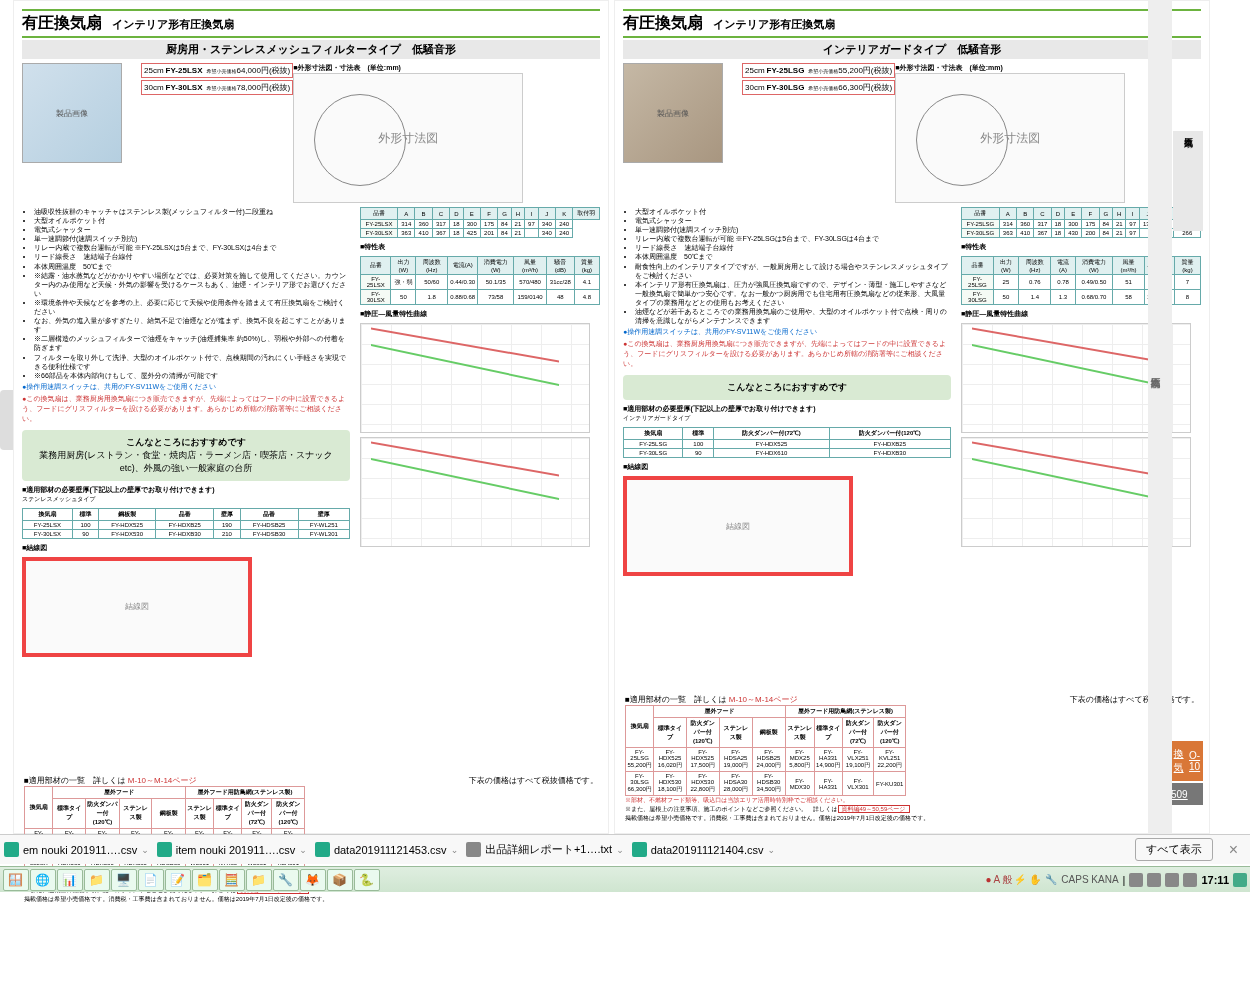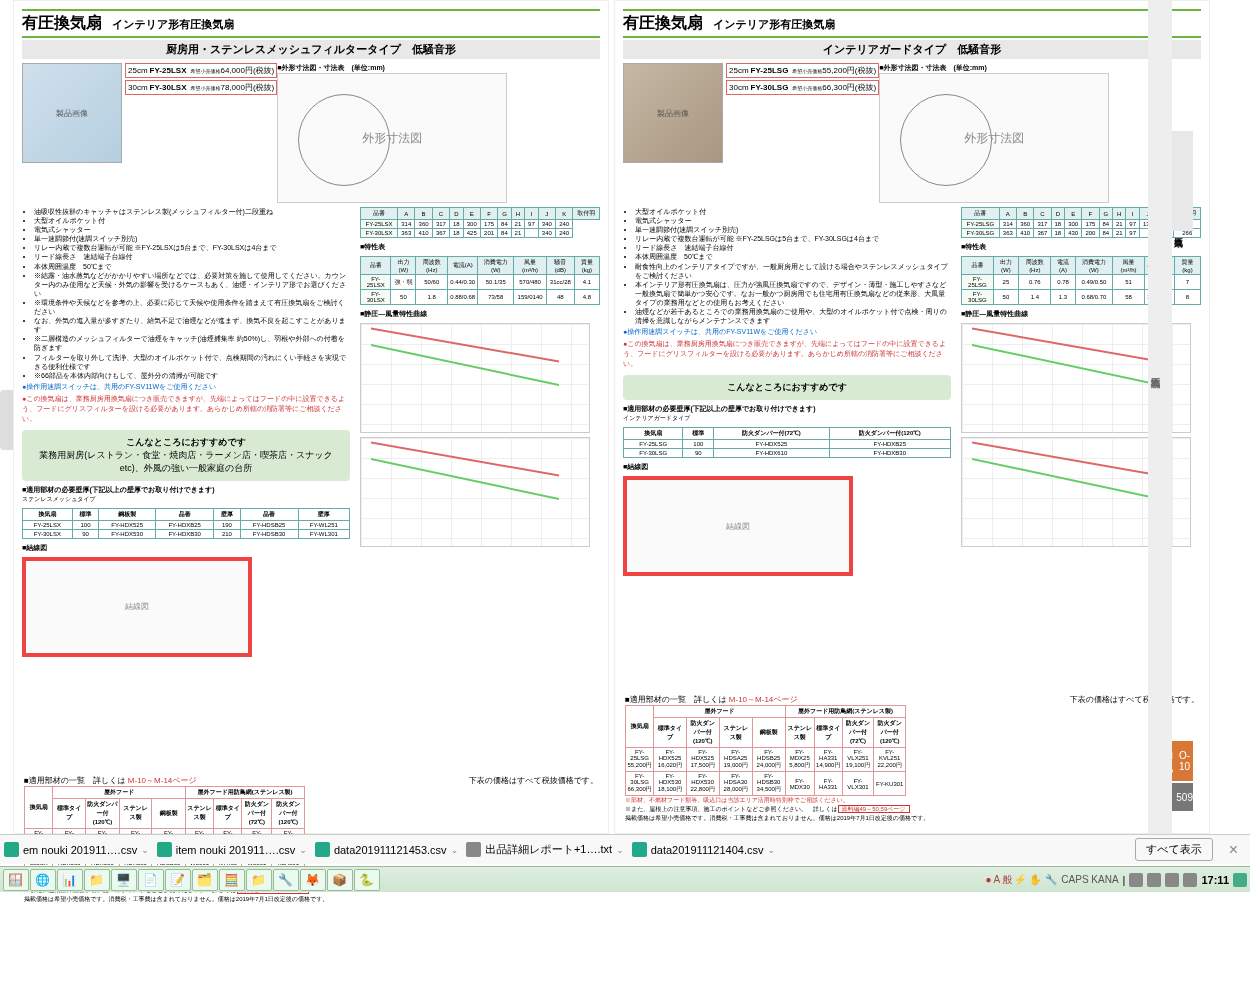--- a/index.html
+++ b/index.html
@@ -6,21 +6,21 @@
   body { font-family: "MS PGothic", sans-serif; font-size: 10px; background: #fff; width: 1250px; height: 1000px; overflow: hidden; }
   .viewport { width: 1250px; height: 834px; display: flex; position: relative; padding-left: 13px; }
   .page { width: 596px; height: 834px; background: #fff; position: relative; margin-right: 5px; border: 1px solid #eee; }
   .page-inner { padding: 8px; }
   .header { border-top: 2px solid #6cb33f; border-bottom: 2px solid #6cb33f; display: flex; align-items: baseline; padding: 2px 0; margin-bottom: 2px; }
   .header h1 { font-size: 16px; font-weight: bold; }
   .header .sub { font-size: 11px; margin-left: 10px; font-weight: bold; }
   .subheader { background: #e8e8e8; text-align: center; font-size: 11px; font-weight: bold; padding: 2px; }
   .upper { display: flex; margin-top: 4px; }
   .prodimg { width: 100px; height: 100px; background: linear-gradient(135deg, #d0e0ec, #b5cfe0); border: 1px solid #aaa; display: flex; align-items: center; justify-content: center; font-size: 8px; color: #555; }
-  .pricelist { margin-left: 3px; text-align: right; }
+  .pricelist { margin-left: 19px; text-align: right; }
   .price-row { border: 1px solid #d66; font-size: 8px; padding: 1px 2px; margin-bottom: 2px; display: flex; align-items: center; }
   .price-row .sz { margin-right: 2px; }
   .price-row .model { font-weight: bold; margin-right: 4px; }
   .drawing { width: 230px; height: 130px; border: 1px solid #ccc; margin-left: auto; position: relative; background: #fafafa; display:flex; align-items:center; justify-content:center; color:#888; font-size:12px; }
   .drawing::before { content: ""; position: absolute; left: 20px; top: 20px; width: 90px; height: 90px; border: 1px solid #888; border-radius: 50%; }
   .bullets { font-size: 7px; line-height: 1.3; margin-top: 4px; }
   .bullets li { list-style: disc; margin-left: 12px; }
   .note-blue { color: #0066cc; font-size: 7px; margin-top: 2px; }
   .note-red { color: #c33; font-size: 7px; margin-top: 2px; }
   .dimtable, .spectable, .parttable { border-collapse: collapse; font-size: 6px; margin-top: 4px; width: 100%; }
@@ -35,23 +35,23 @@
   .chart .line-green { position: absolute; left: 10px; top: 40px; right: 30px; bottom: 10px; border-top: 2px solid #6c6; transform: skewY(12deg); }
   .wiring { width: 230px; height: 100px; border: 4px solid #ef4444; background: #fafafa; position: relative; margin-top: 4px; display:flex; align-items:center; justify-content:center; font-size:8px; color:#888; }
   .cols { display: flex; gap: 10px; }
   .col-l { flex: 1; }
   .col-r { width: 240px; }
   .toptable { margin-top: 110px; padding: 0 10px; }
   .toptable table { border-collapse: collapse; width: 49%; float: left; font-size: 6px; margin-right: 5px; }
   .toptable th, .toptable td { border: 1px solid #d99; padding: 1px; text-align: center; }
   .toptable .note-hdr { font-size: 8px; display: flex; justify-content: space-between; text-align: center; }
   .toptable .link { color: #c33; }
-  .side-tab { position: absolute; right: 16px; top: 130px; width: 30px; height: 100px; background: #e8e8e8; writing-mode: vertical-rl; text-align: center; font-size: 9px; display: flex; align-items: center; justify-content: flex-end; }
+  .side-tab { position: absolute; right: 6px; top: 130px; width: 30px; height: 100px; background: #e8e8e8; writing-mode: vertical-rl; text-align: center; font-size: 9px; display: flex; align-items: center; justify-content: space-between; text-decoration: underline; }
   .side-tab.orange { top: 740px; height: 40px; width: 32px; background: #d97737; color: #fff; font-size: 10px; writing-mode: horizontal-tb; }
-  .side-tab.gray { top: 782px; height: 28px; width: 32px; background: #777; color: #fff; font-size: 10px; writing-mode: horizontal-tb; }
+  .side-tab.gray { top: 782px; height: 22px; width: 32px; background: #777; color: #fff; font-size: 10px; writing-mode: horizontal-tb; }
   .nav-arrow { position: absolute; top: 390px; width: 36px; height: 60px; background: #ddd; display: flex; align-items: center; justify-content: center; font-size: 22px; color: #888; border-radius: 4px; cursor: pointer; }
   .nav-prev { left: 0; }
   .nav-next { left: 1110px; }
   .sideband { position: absolute; left: 1148px; top: 0; width: 24px; height: 834px; background: #eee; }
   .sideband .lbl { writing-mode: vertical-rl; position: absolute; top: 370px; font-size: 10px; color: #666; }
   .dlbar { position: absolute; top: 834px; width: 1250px; height: 30px; background: #f8f8f8; border-top: 1px solid #ccc; display: flex; align-items: center; font-size: 11px; padding: 0 4px; gap: 8px; }
   .dl-item { display: flex; align-items: center; gap: 4px; }
   .dl-ico { width: 15px; height: 15px; background: #2a8; border-radius: 2px; }
   .dl-ico.txt { background: #888; }
   .dl-chev { color: #888; font-size: 9px; }

